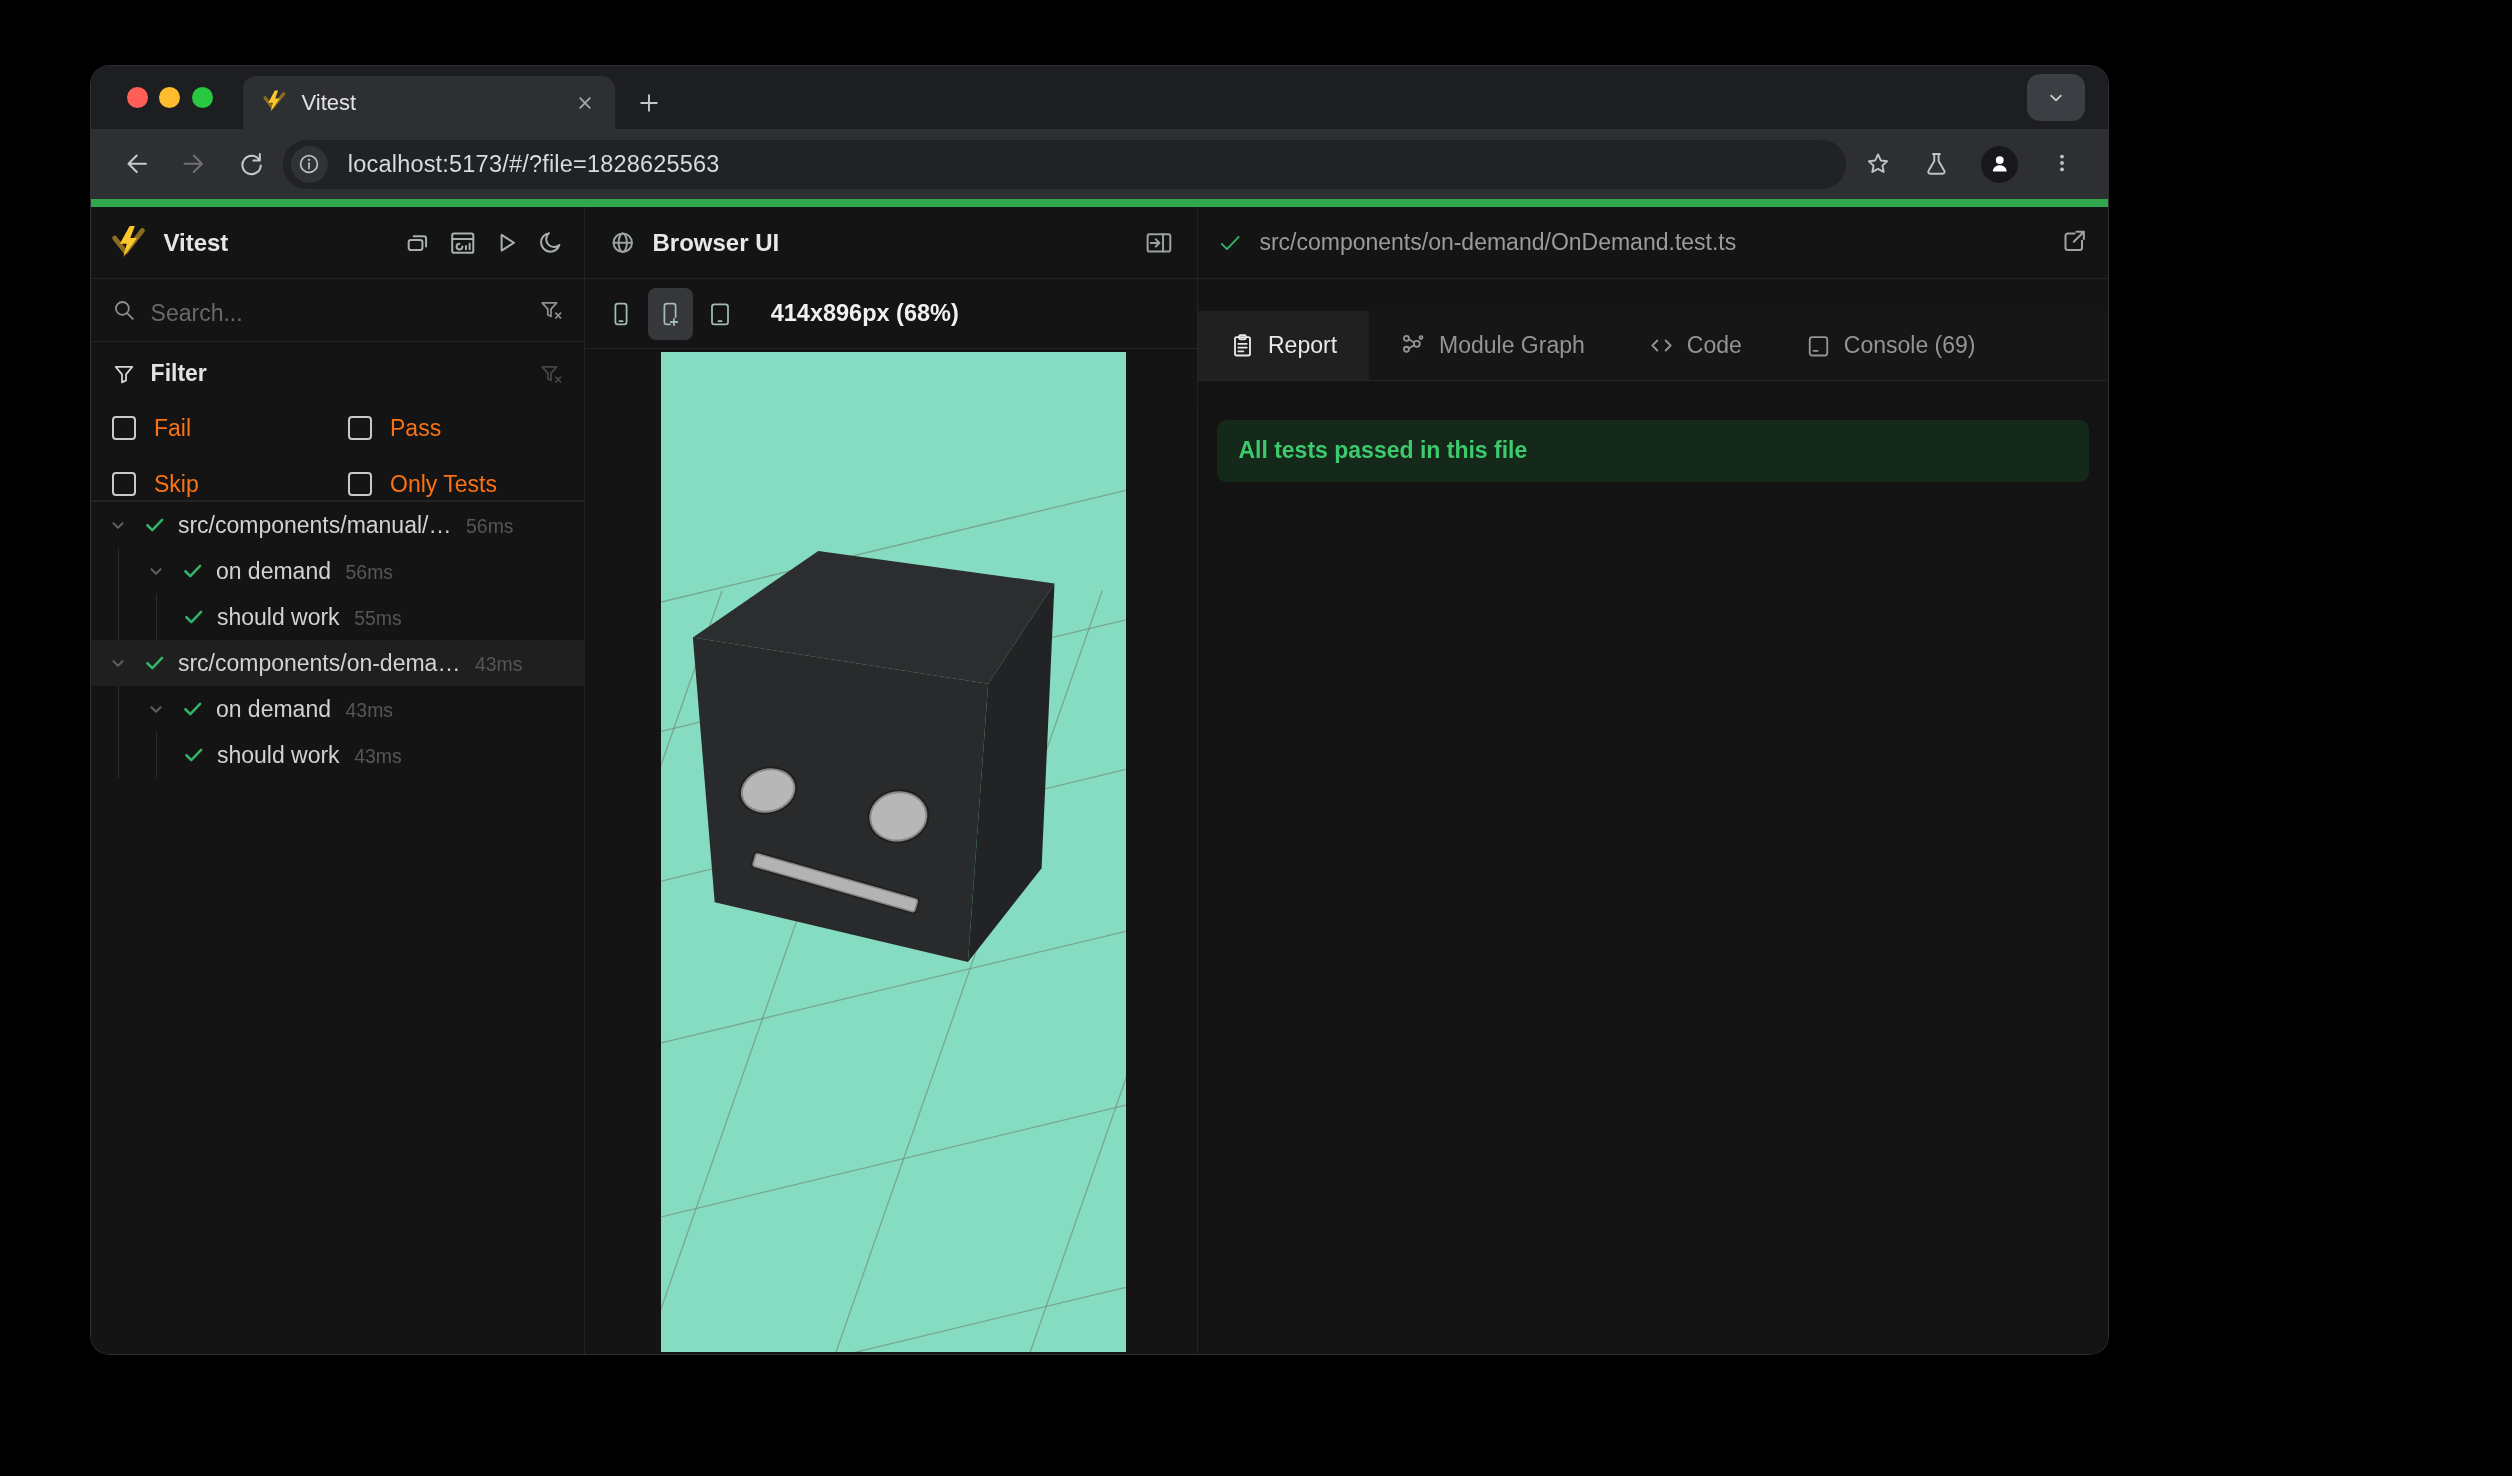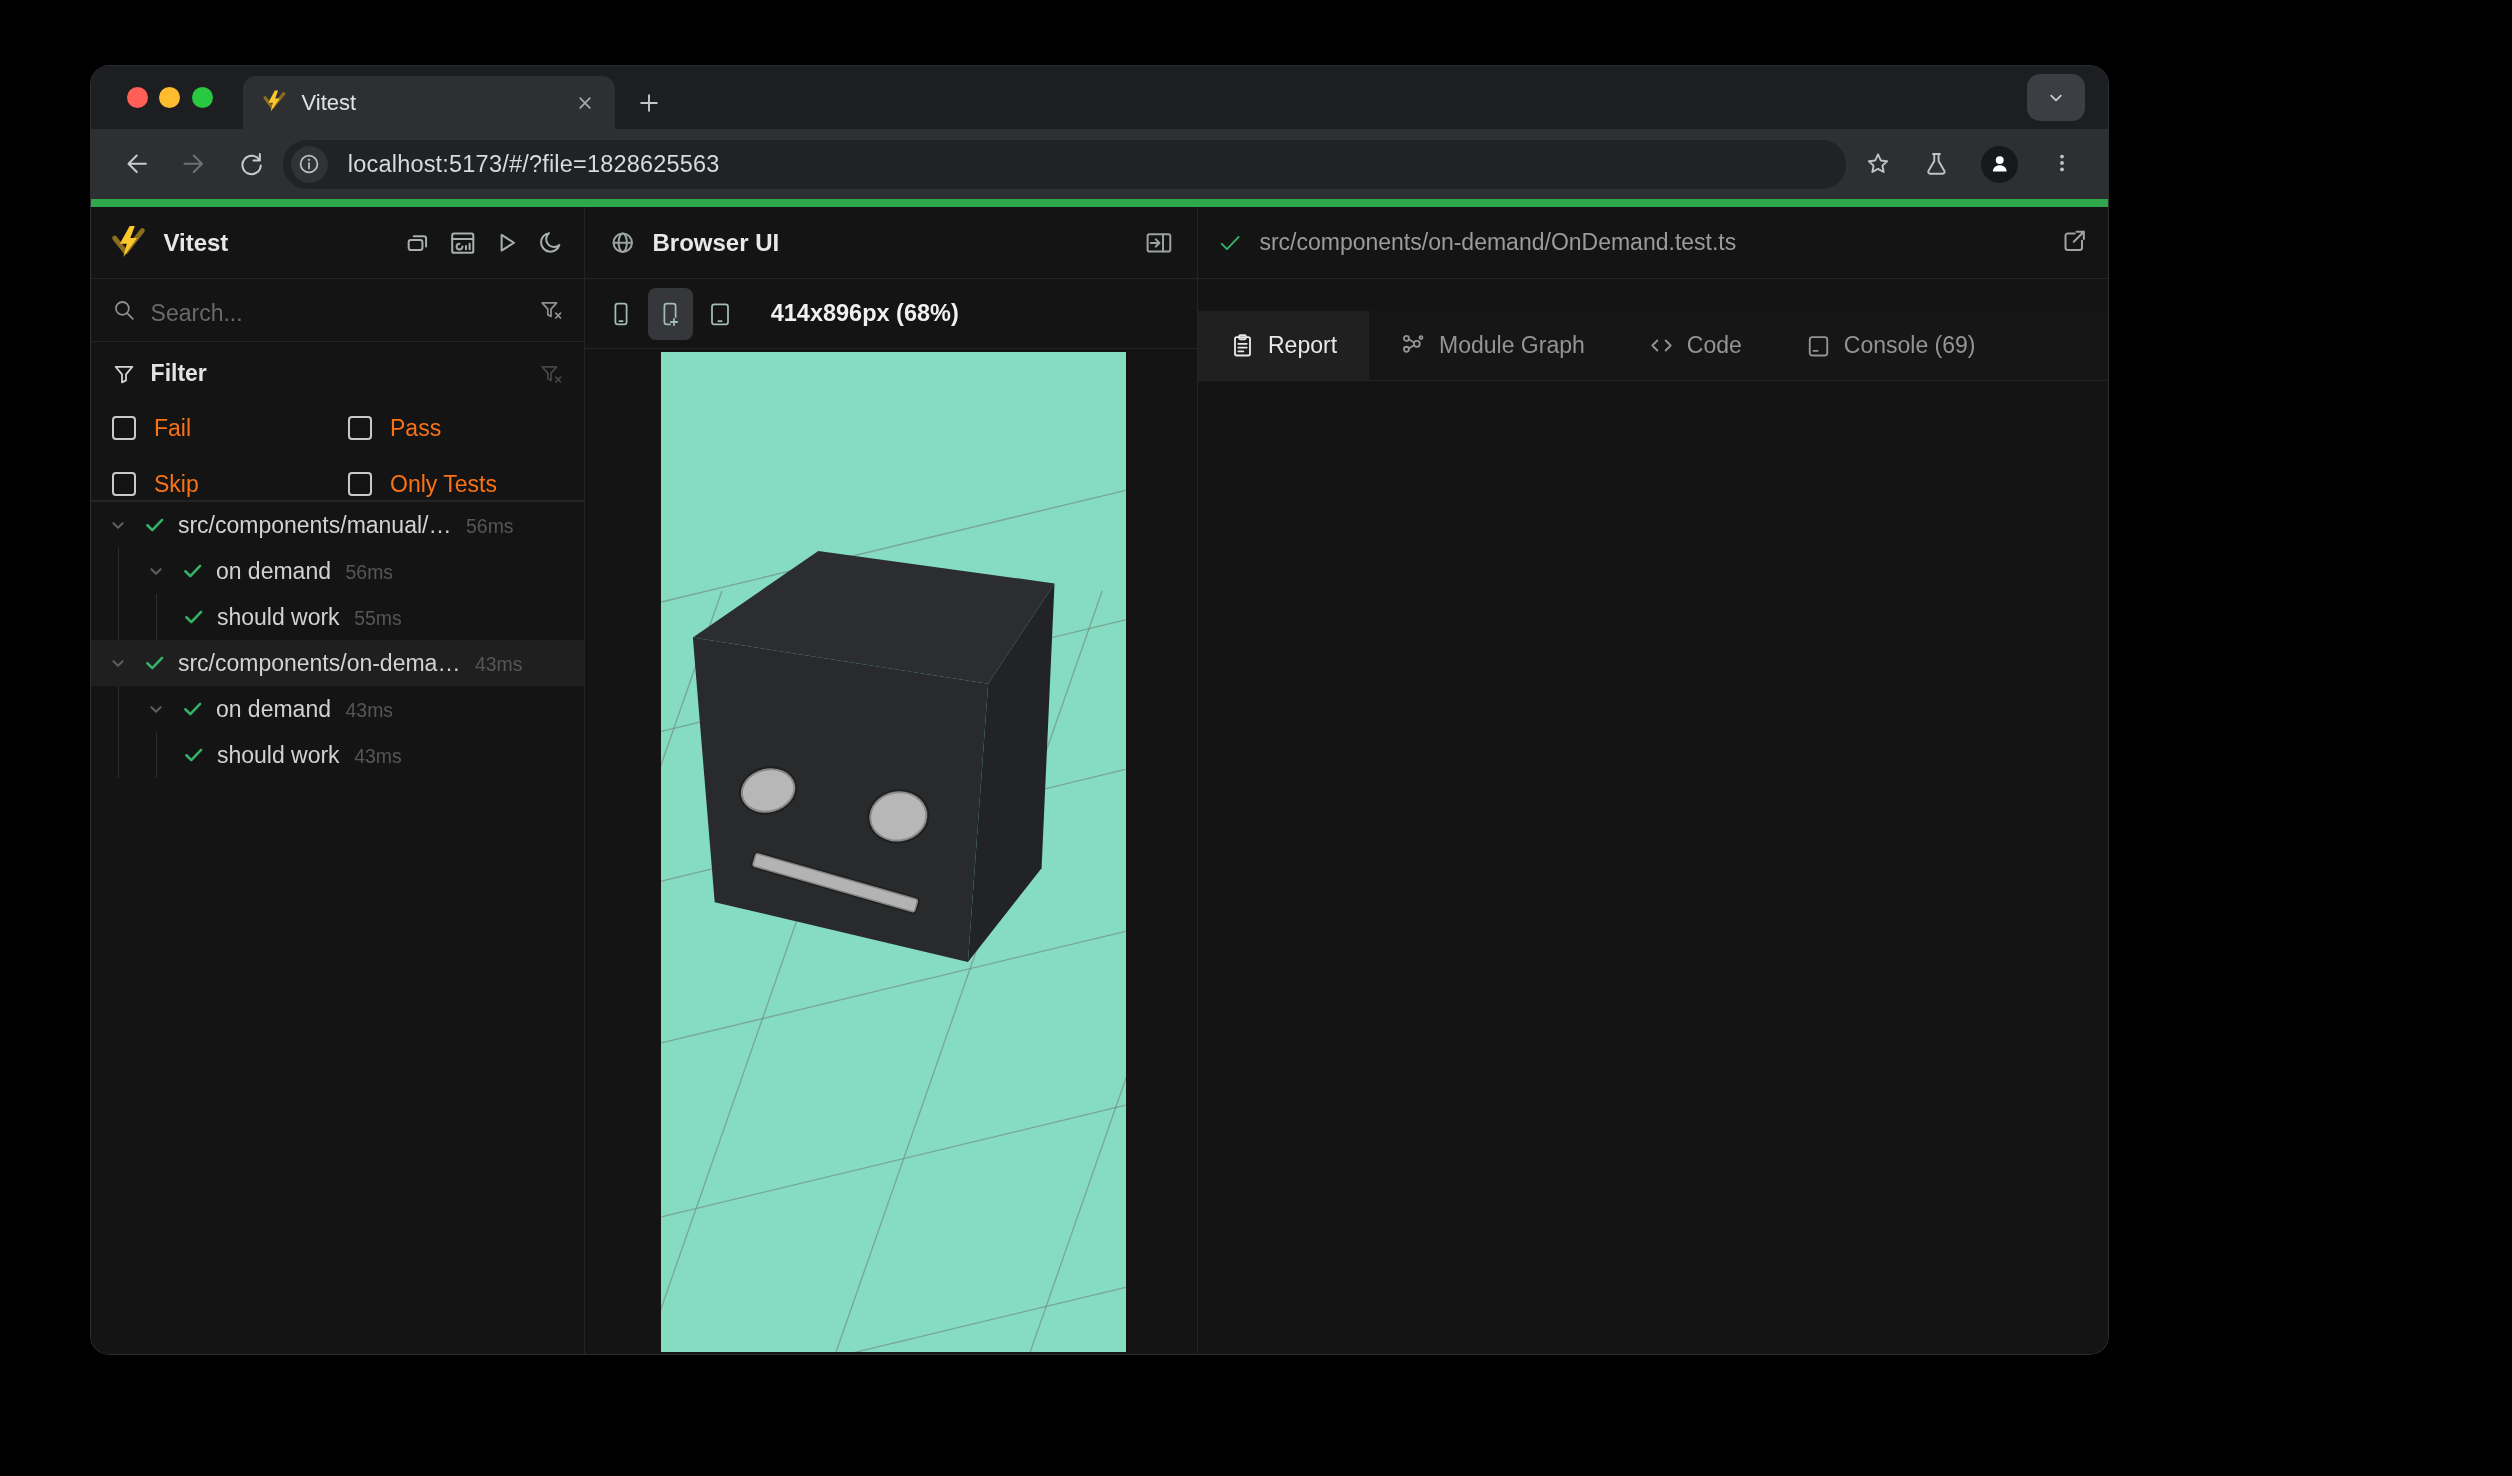--- a/index.html
+++ b/index.html
@@ -479,17 +479,22 @@
         </button>
         <button class="rtab">
           <svg class="ic" viewBox="0 0 30 30" stroke-width="2">
               <rect x="4.5" y="5" width="21" height="22" rx="3"></rect>
               <line x1="9" y1="21.5" x2="14" y2="21.5"></line>
             </svg>
           <span>Console (69)</span>
         </button>
       </div>
 
+      <div class="rcontent">
+        <div class="banner">
+          <span class="banner-text">All tests passed in this file</span>
+        </div>
+      </div>
     </section>
 
   </div>
 </div>
 
 
 </body></html>

